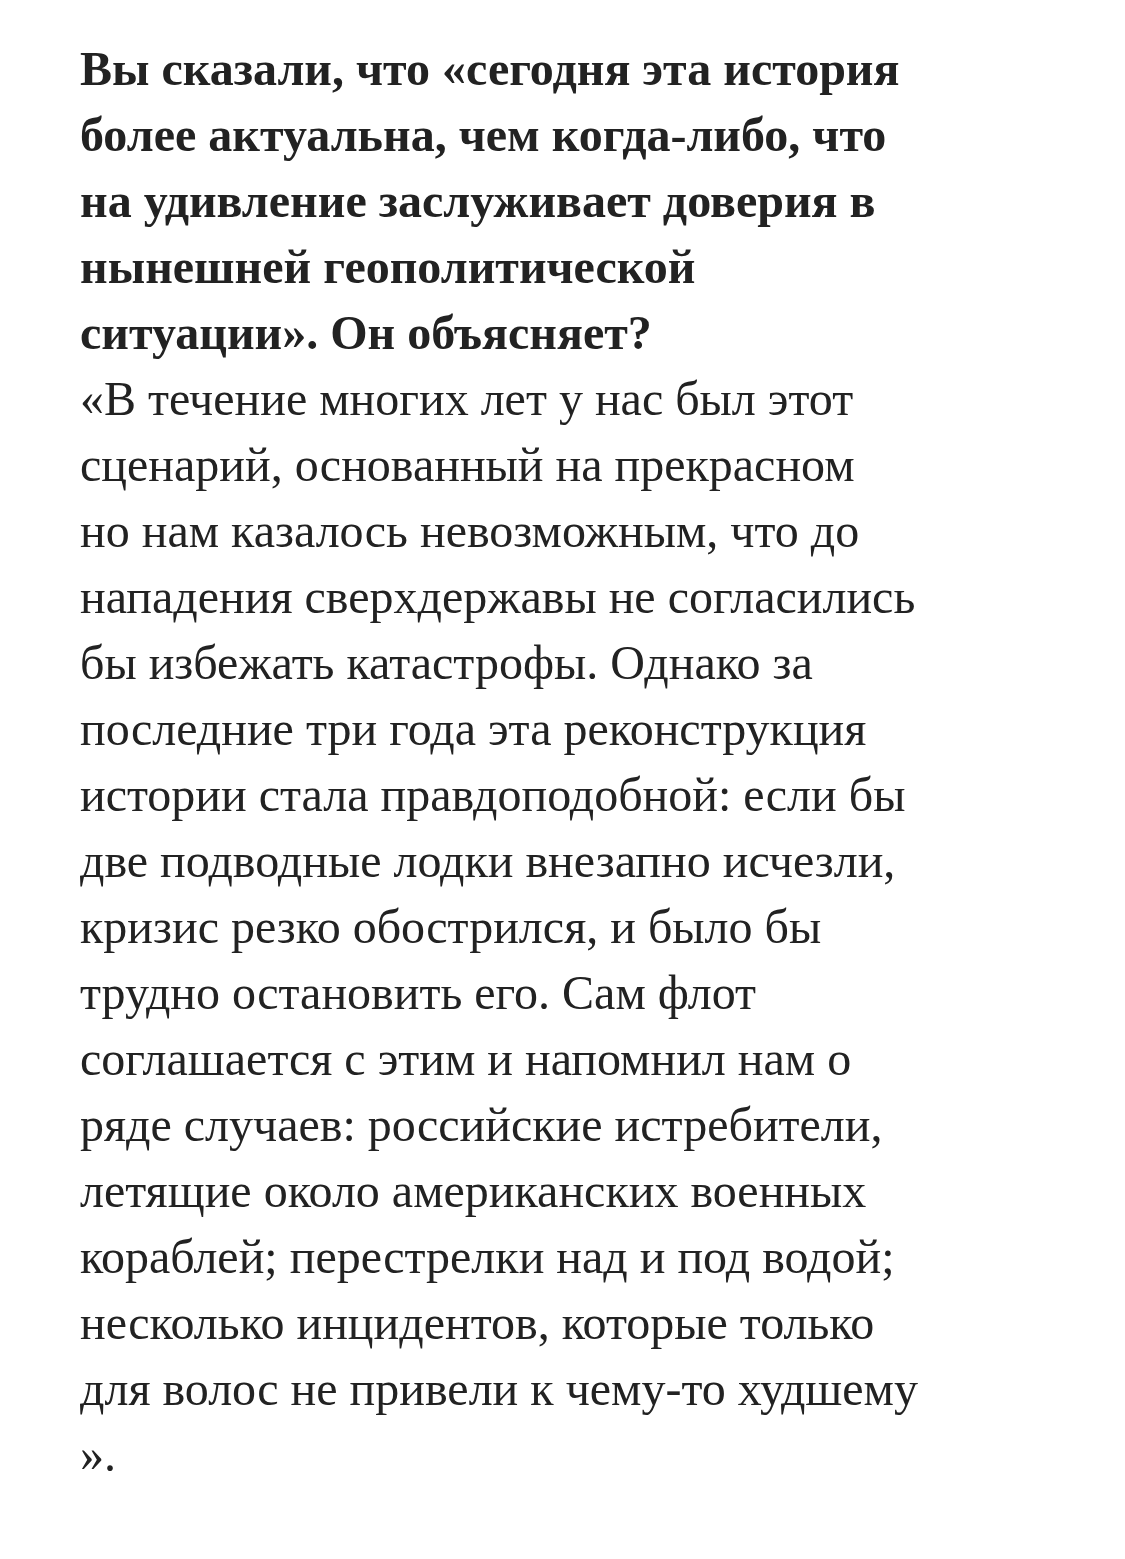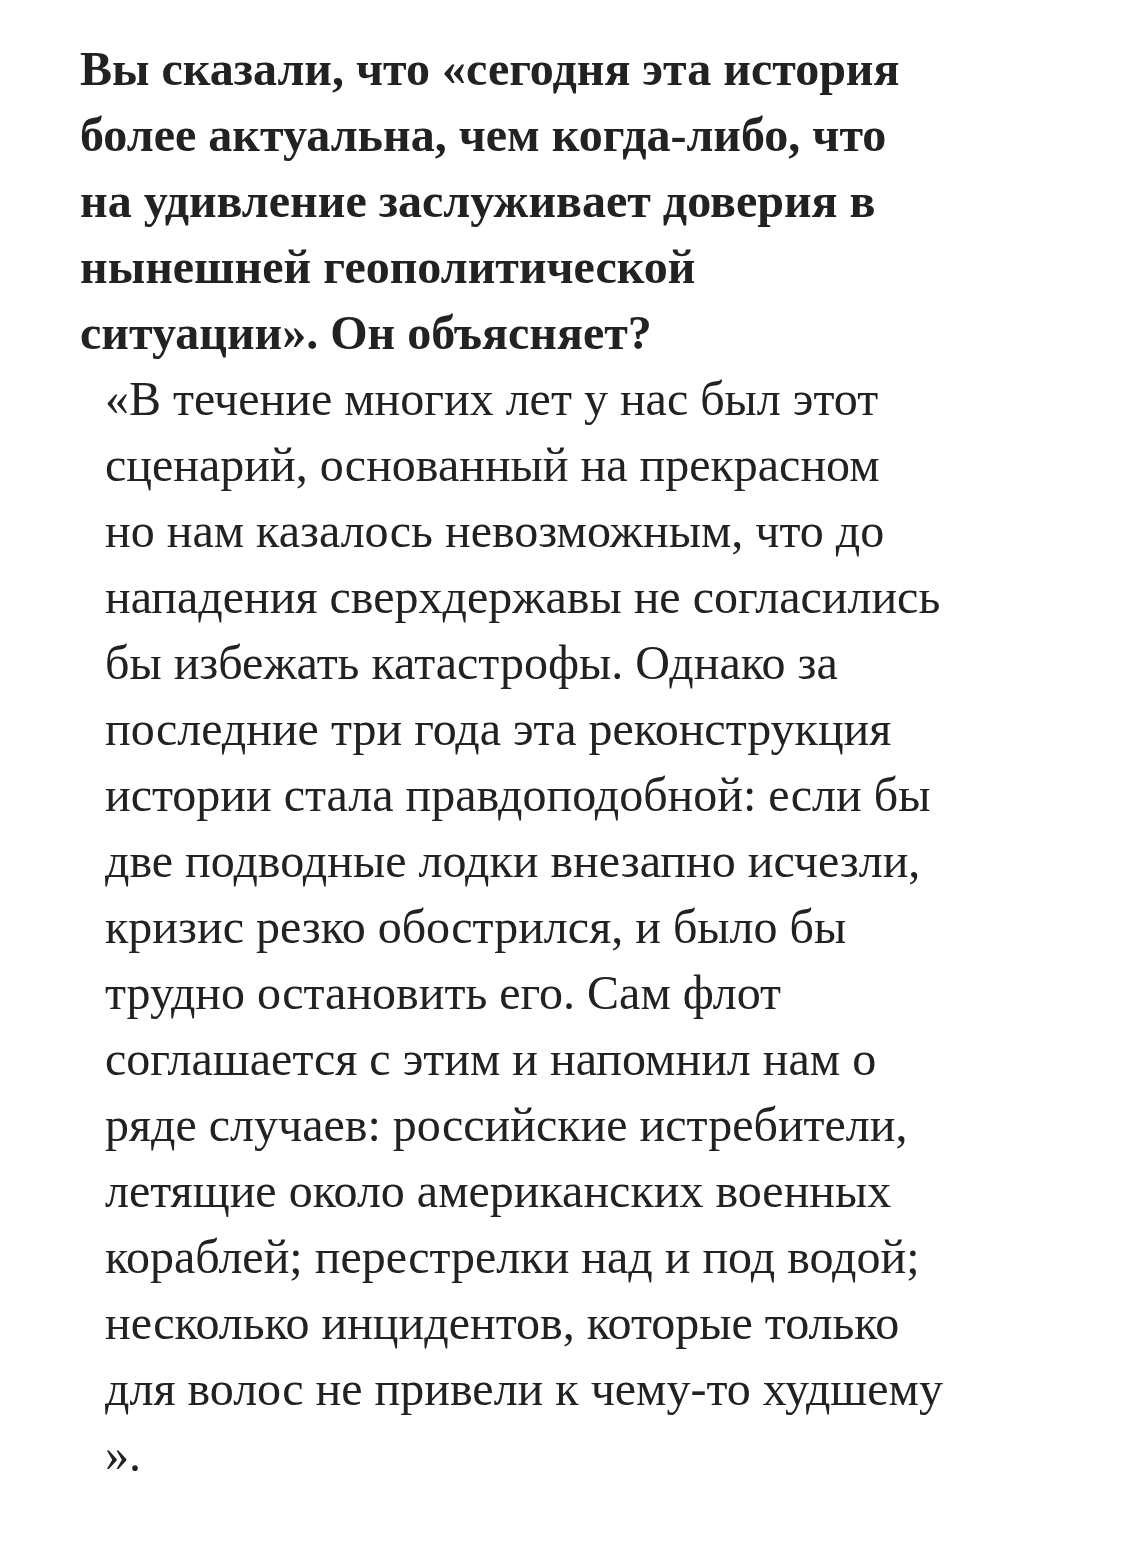--- a/index.html
+++ b/index.html
@@ -30,21 +30,20 @@
   .question {
     font-weight: 700;
     white-space: pre;
   }
   .answer {
     font-weight: 400;
   }
   .block {
     display: block;
     white-space: pre;
-    margin-left: 25px;
   }
   .inline-pre {
     white-space: pre;
   }
   .book {
     font-style: italic;
     white-space: pre;
   }
 </style>
 </head>

